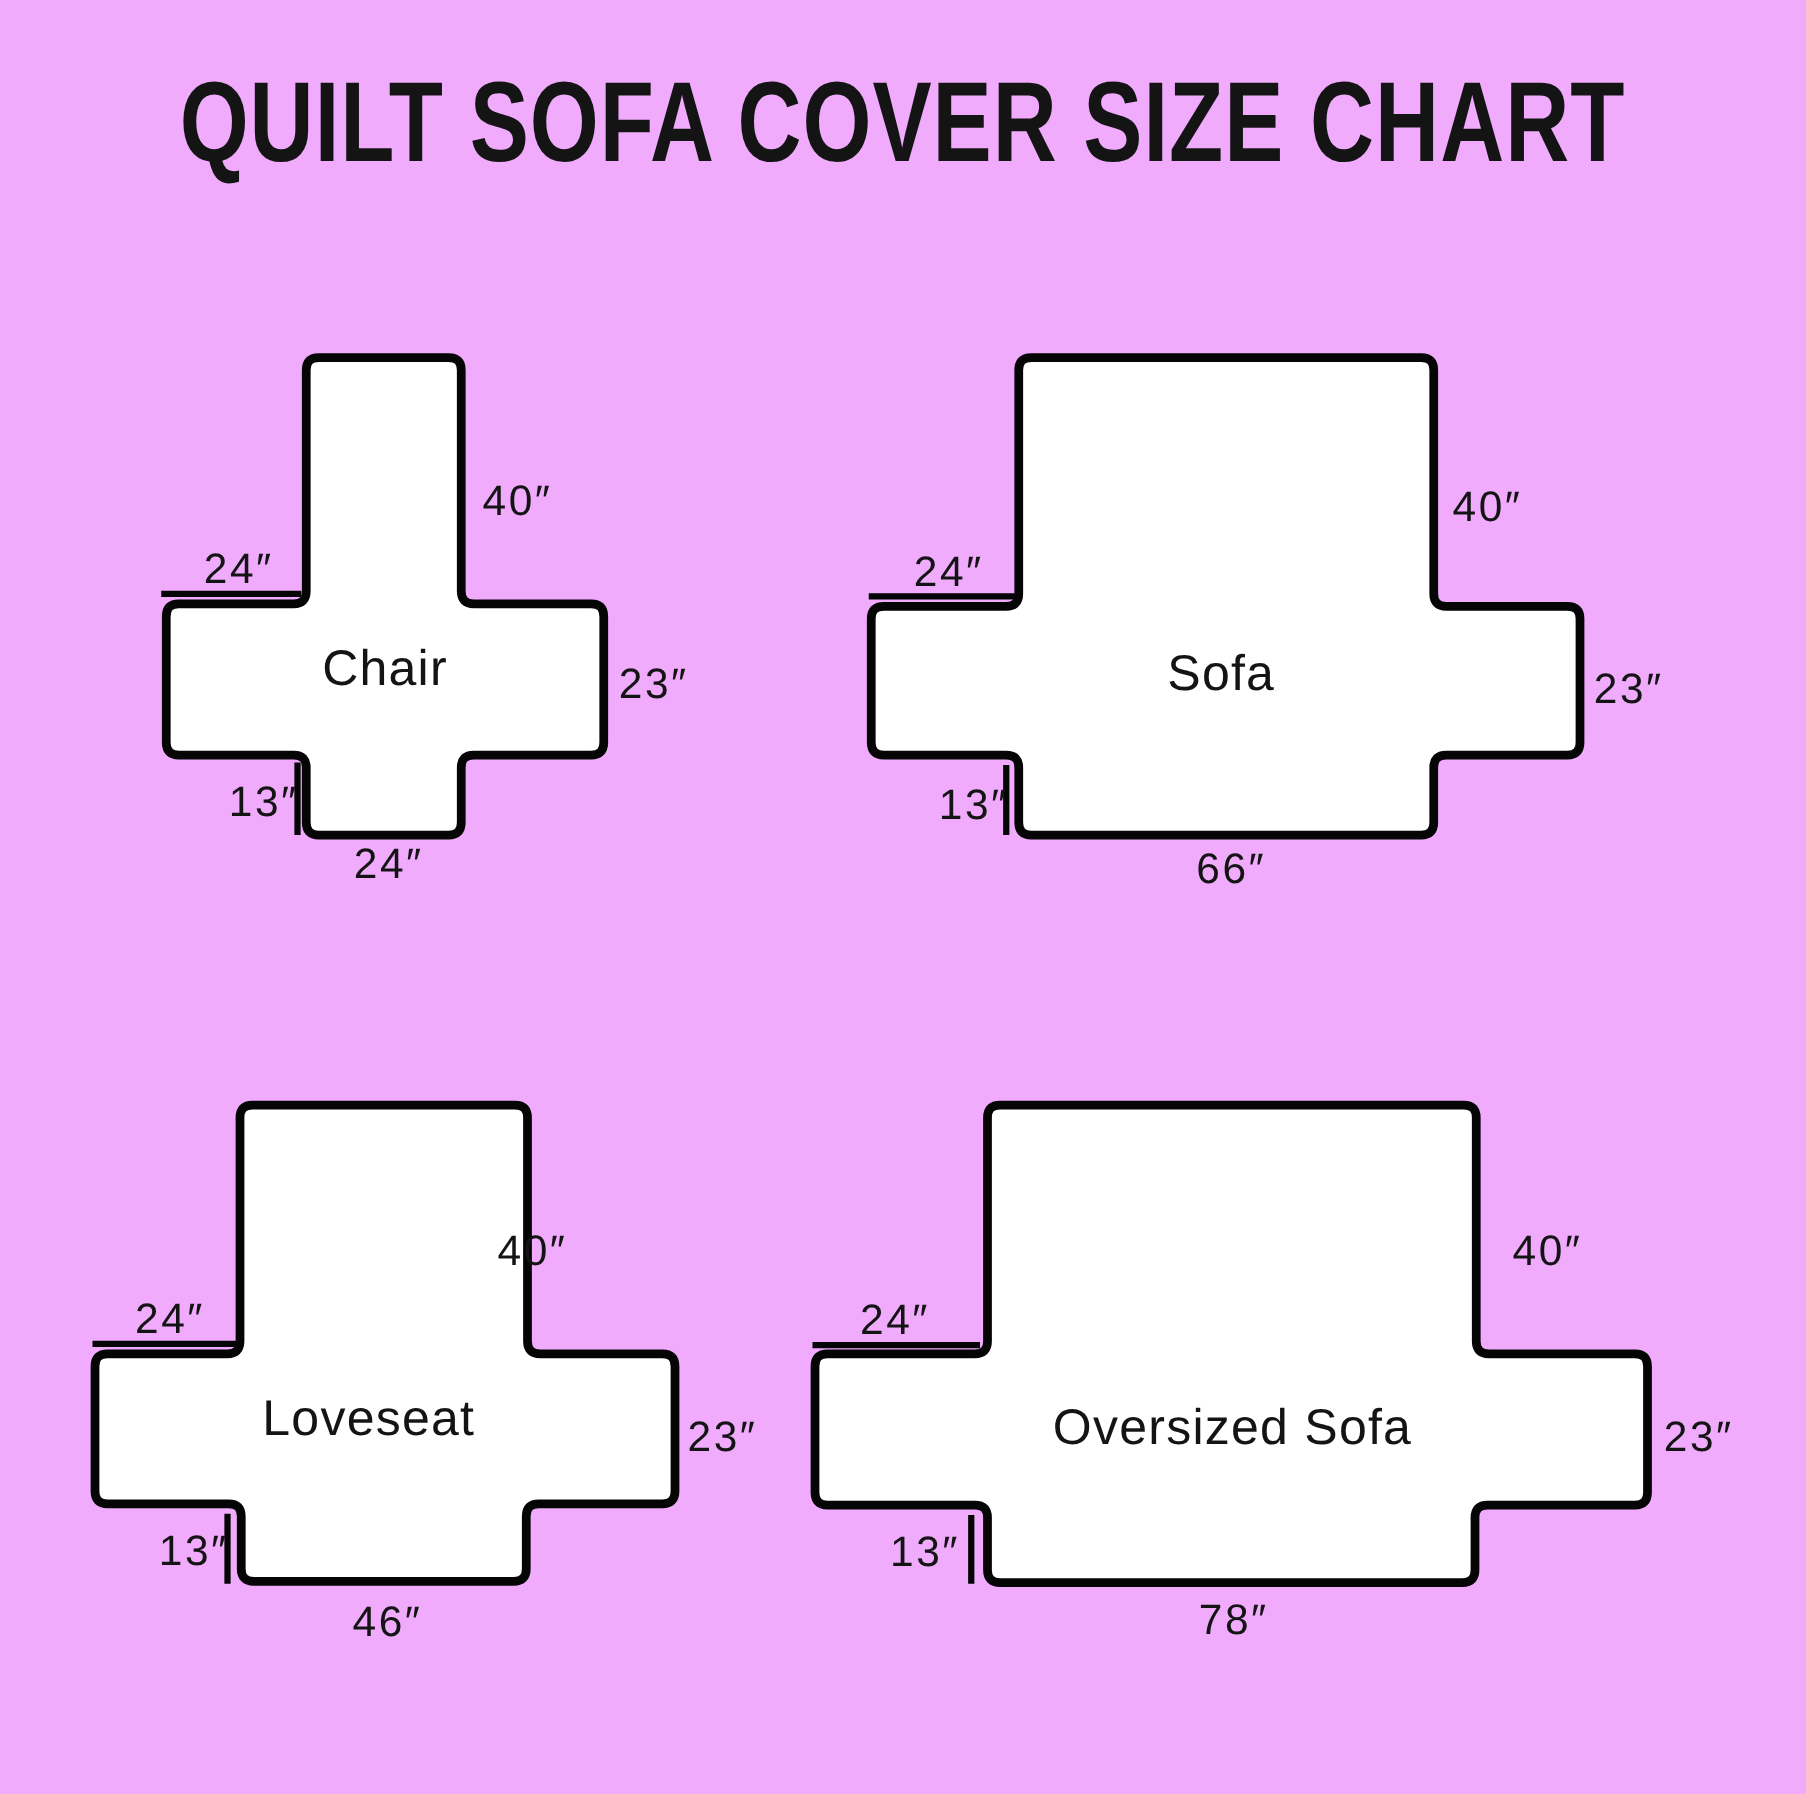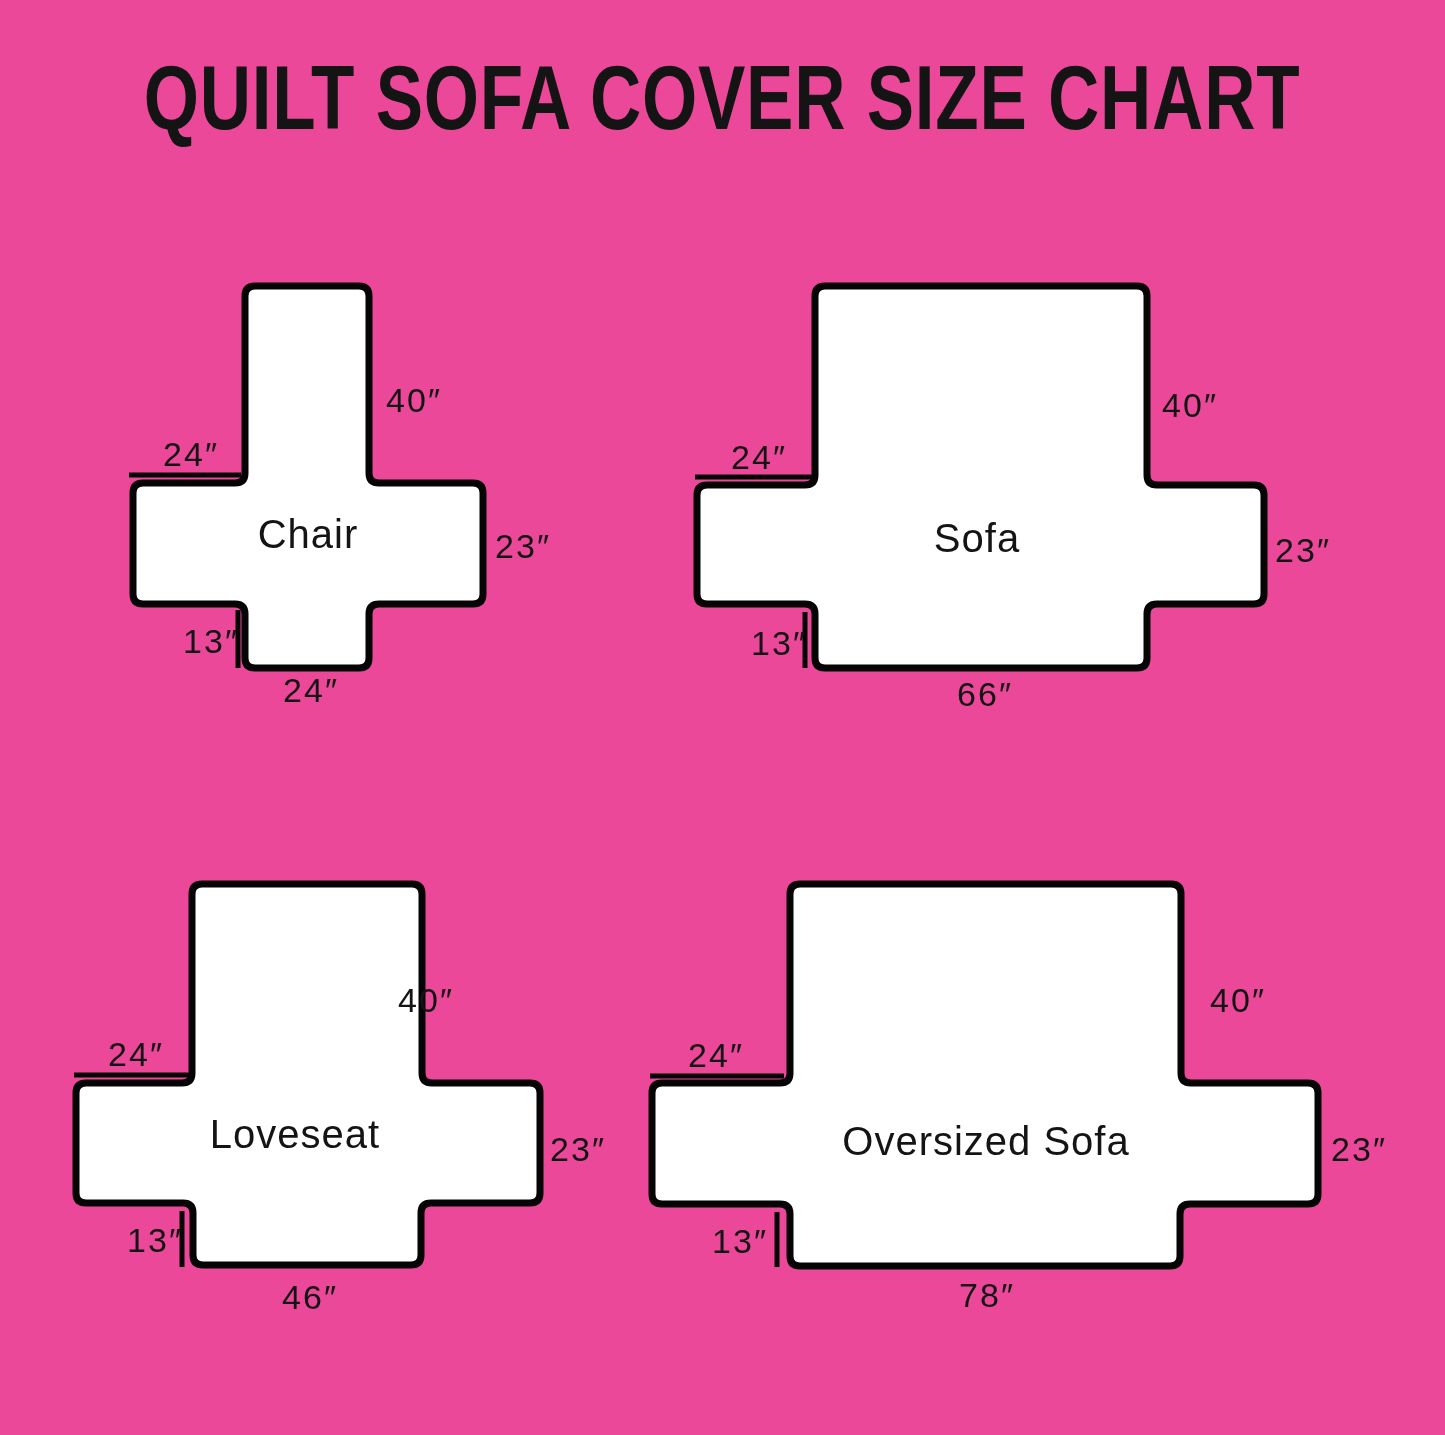--- a/index.html
+++ b/index.html
@@ -8,21 +8,21 @@
     background: #ffffff;
     width: 1445px;
     height: 1435px;
     overflow: hidden;
     font-family: "Liberation Sans", "DejaVu Sans", sans-serif;
   }
   #stage {
     position: relative;
     width: 1445px;
     height: 1435px;
-    background: #ec4899;
+    background: #f0abfc;
   }
   svg { display: block; }
   .outline {
     fill: #ffffff;
     stroke: #050505;
     stroke-width: 7;
     stroke-linejoin: round;
     stroke-linecap: round;
   }
   .dimline {

